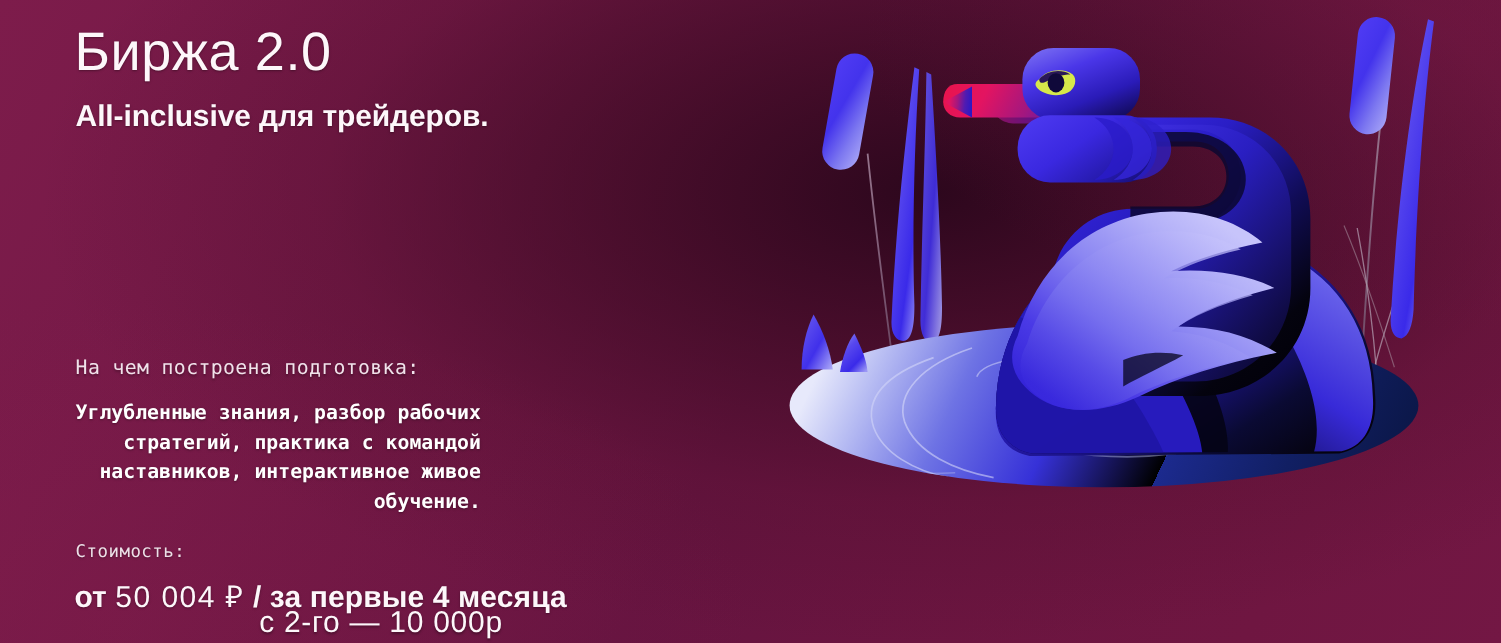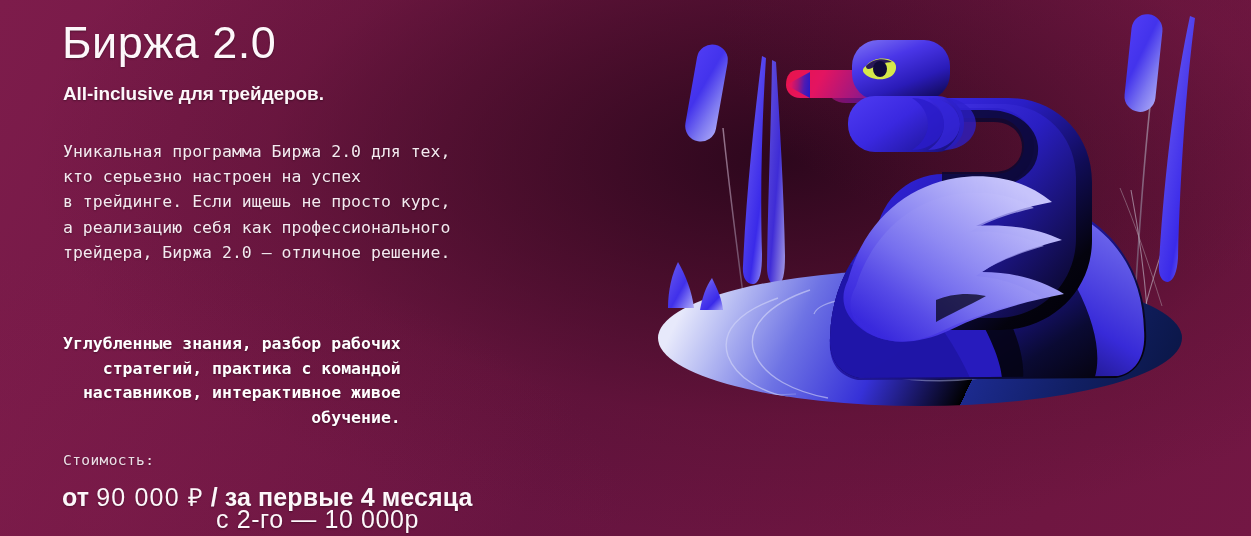--- a/index.html
+++ b/index.html
@@ -64,21 +64,21 @@
     letter-spacing: 0.5px;
     color: #fdf7fa;
     text-shadow: 0 1px 2px rgba(0,0,0,0.35);
   }
   .subtitle {
     position: absolute;
     left: 1px;
     top: 83px;
     margin: 0;
     font-family: "Liberation Sans", sans-serif;
-    font-size: 19px;
+    font-size: 25px;
     font-weight: 700;
     letter-spacing: -0.1px;
     color: #fdf7fa;
     text-shadow: 0 1px 2px rgba(0,0,0,0.35);
   }
   .body-para {
     position: absolute;
     left: 1px;
     top: 139px;
     margin: 0;
@@ -382,27 +382,23 @@
       <g>
         <path d="M28 262 C36 276 42 292 44 308 L18 308 C18 290 22 274 28 262 Z" fill="url(#gBladeSm)"></path>
         <path d="M62 278 C68 290 72 300 73 310 L50 310 C52 298 56 286 62 278 Z" fill="url(#gBlade)"></path>
       </g>
     </svg>
   </div>
 
   <div class="content">
     <h1 class="title">Биржа 2.0</h1>
     <h2 class="subtitle">All-inclusive для трейдеров.</h2>
-    <p class="body-para">Уникальная программа Биржа 2.0 для тех,
-кто серьезно настроен на успех
-в трейдинге. Если ищешь не просто курс,
-а реализацию себя как профессионального
-трейдера, Биржа 2.0 — отличное решение.</p>
+    <p class="section-label">На чем построена подготовка:</p>
     <p class="body-para-bold">Углубленные знания, разбор рабочих
 стратегий, практика с командой
 наставников, интерактивное живое
 обучение.</p>
     <p class="price-label">Стоимость:</p>
-    <p class="price-line1"><span>от </span><span class="amount">90 000 ₽</span><span> / за первые 4 месяца</span></p>
+    <p class="price-line1"><span>от </span><span class="amount">50 004 ₽</span><span> / за первые 4 месяца</span></p>
     <p class="price-line2">с 2-го — 10 000р</p>
   </div>
 
 </div>
 
 </body></html>

